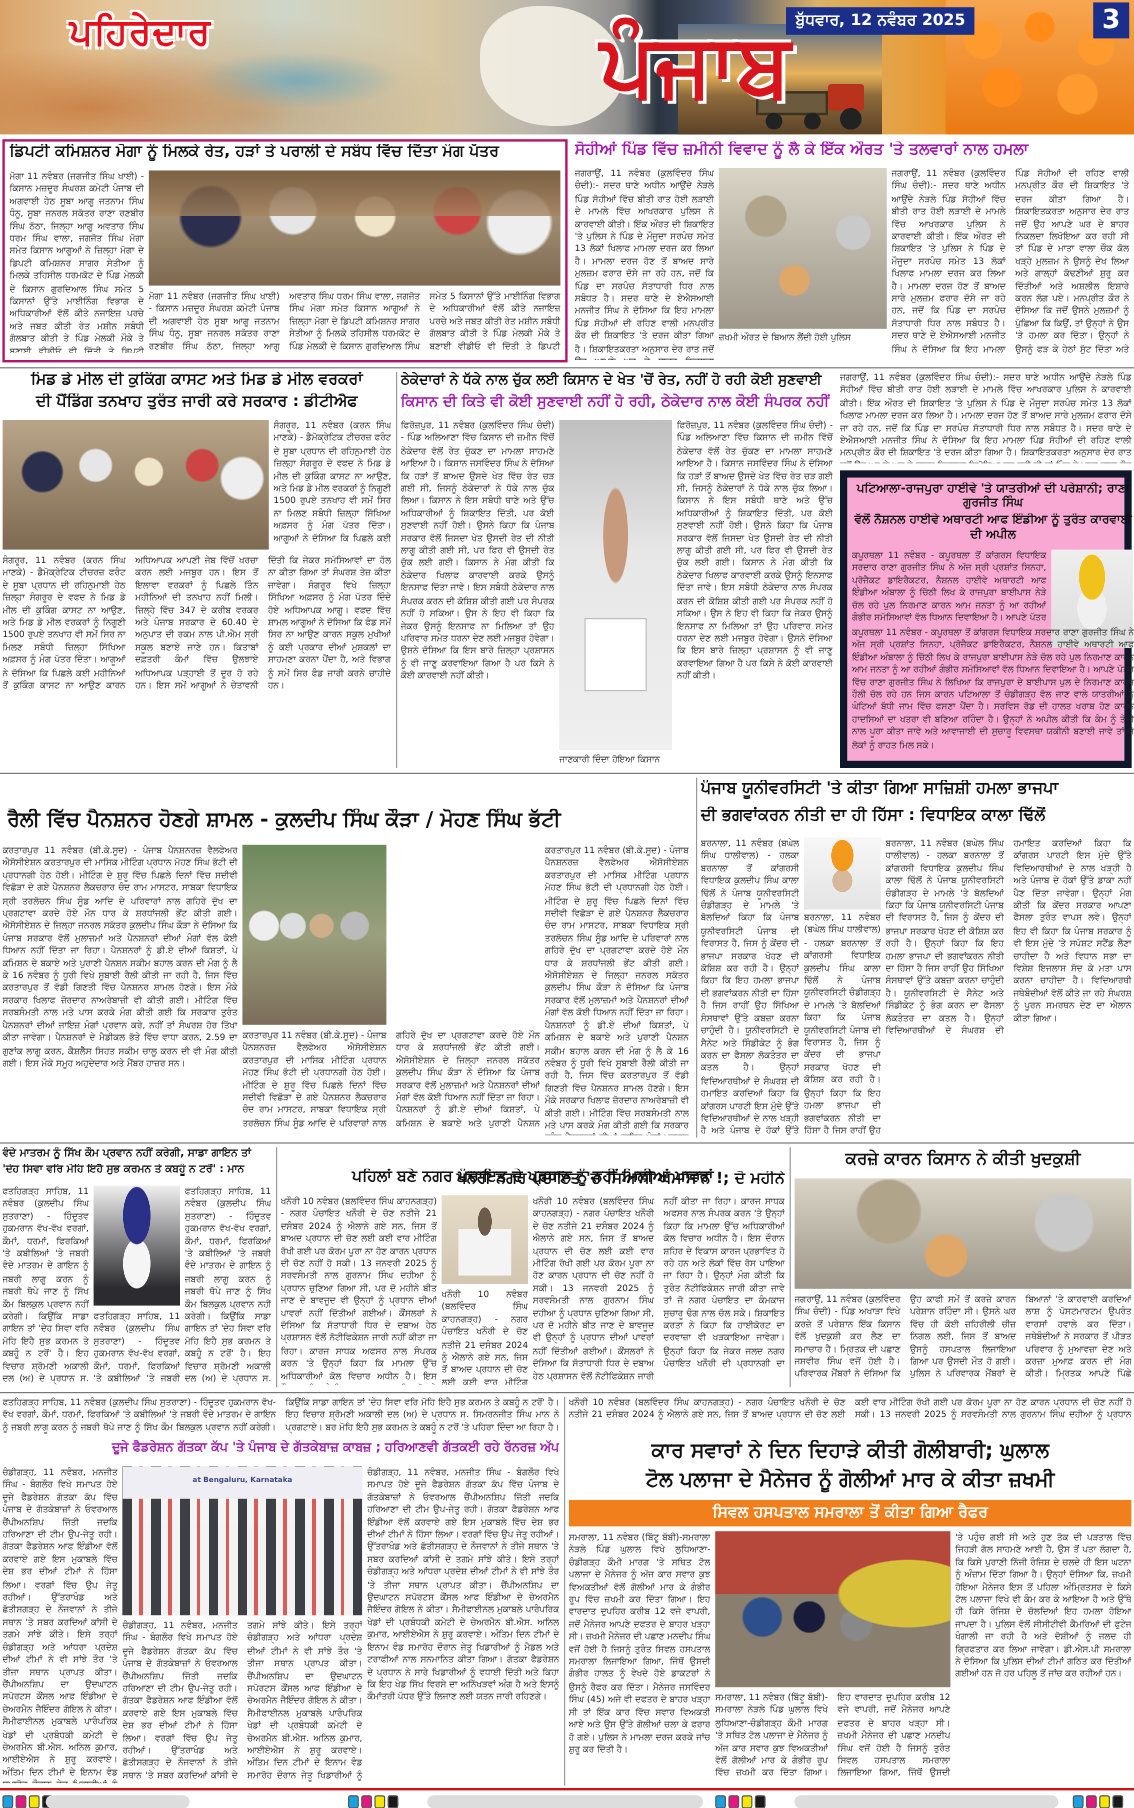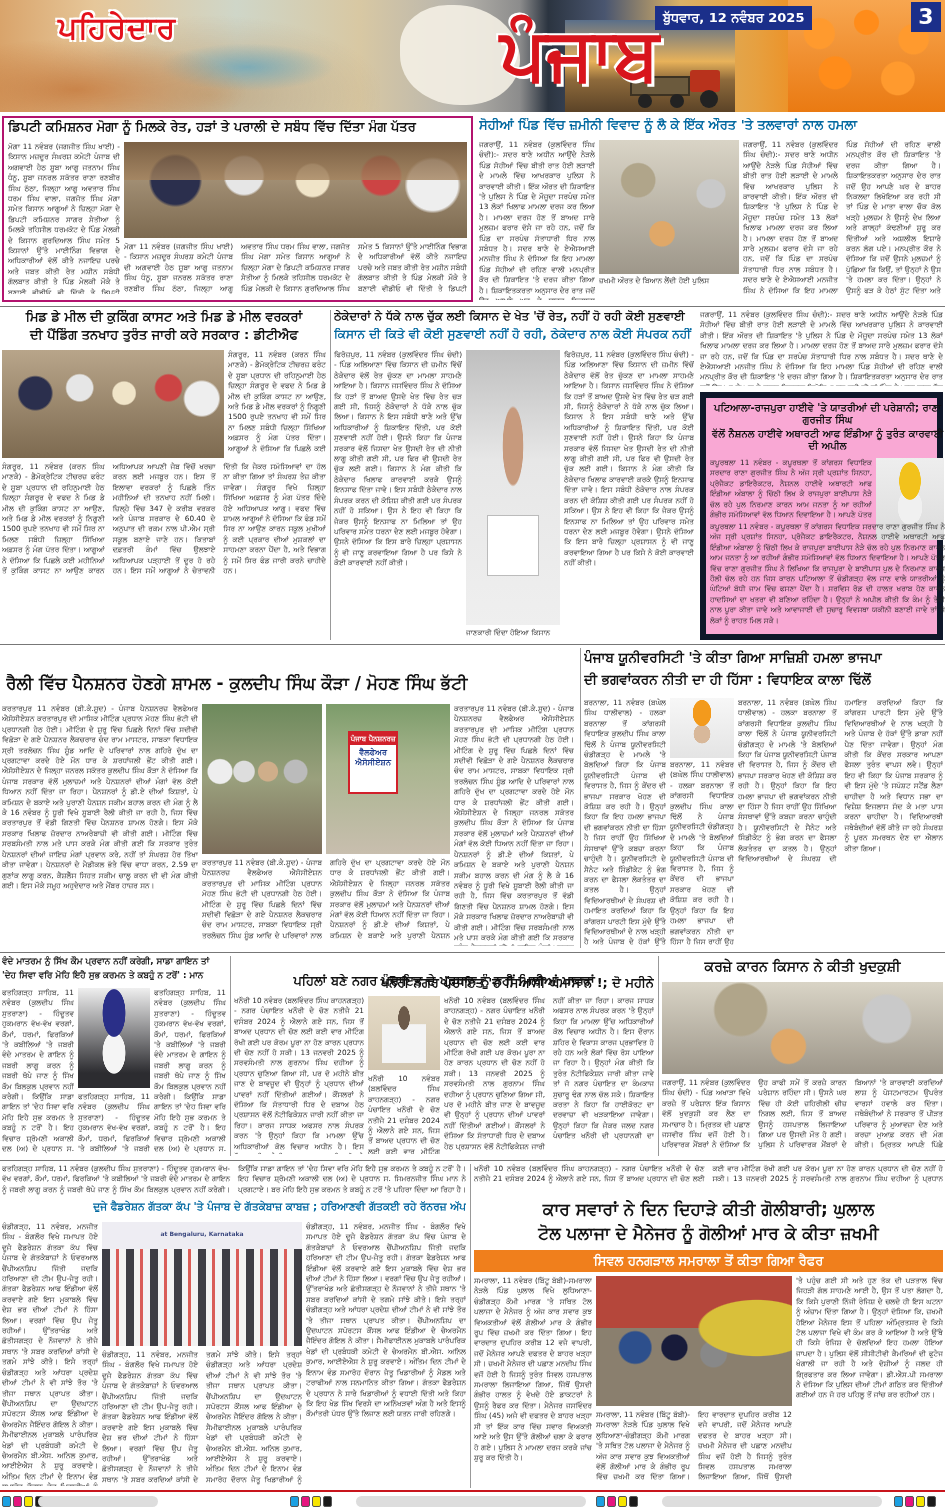--- a/index.html
+++ b/index.html
@@ -22,21 +22,21 @@
   .punjab-map { position:absolute; left:400px; top:5px; width:120px; height:100px; background:#f4efe4; border-radius: 40% 55% 45% 50%; opacity:.9; }
   .logo-left { position:absolute; left:58px; top:10px; font-family: "DejaVu Sans", sans-serif; font-weight:bold; font-size:30px; color:#e4101b; text-shadow: 2px 2px 0 #fff, -2px -2px 0 #fff, 2px -2px 0 #fff, -2px 2px 0 #fff; letter-spacing:1px; }
   .logo-right { position:absolute; left:500px; top:4px; font-family: "DejaVu Serif", serif; font-size:72px; line-height:100px; color:#d8141c; text-shadow: 3px 3px 0 #fff, -2px -2px 0 #fff; font-weight:bold; }
   .date-box { position:absolute; left:655px; top:6px; background:#1b2f8a; color:#fff; font-size:13px; font-weight:bold; padding:4px 8px; }
   .page-no { position:absolute; right:4px; top:2px; width:30px; height:30px; background:#1b2f8a; color:#fff; font-size:22px; font-weight:bold; text-align:center; line-height:30px; }
 
   
   .story { position:absolute; overflow:hidden; }
   .hl { font-weight:bold; line-height:1.15; overflow:hidden; white-space:nowrap; }
   .hl-black { color:#111; }
-  .hl-red { color:#0369a1; }
+  .hl-red { color:#a21caf; }
   .body-text { font-size:7.3px; line-height:10.4px; color:#222; text-align:justify; overflow:hidden; }
   .cols2 { column-count:2; column-gap:8px; }
   .cols3 { column-count:3; column-gap:8px; }
   .photo { position:absolute; overflow:hidden; }
   .caption { position:absolute; font-size:7.3px; line-height:10px; color:#222; overflow:hidden; }
   .vrule { position:absolute; width:1px; background:#999; }
   .hrule { position:absolute; height:1px; background:#999; }
 
   .box-magenta { position:absolute; border:2px solid #b2136e; }
   .box-green { position:absolute; border:6px solid #0f172a; background:#f9a8d4; }
@@ -133,26 +133,20 @@
 </section>
 
 <div class="body-text" style="position:absolute;left:700px;top:310px;width:243px;height:76px;">ਜਗਰਾਉਂ, 11 ਨਵੰਬਰ (ਕੁਲਵਿੰਦਰ ਸਿੰਘ ਚੰਦੀ):- ਸਦਰ ਥਾਣੇ ਅਧੀਨ ਆਉਂਦੇ ਨੇੜਲੇ ਪਿੰਡ ਸੋਹੀਆਂ ਵਿੱਚ ਬੀਤੀ ਰਾਤ ਹੋਈ ਲੜਾਈ ਦੇ ਮਾਮਲੇ ਵਿੱਚ ਆਖਰਕਾਰ ਪੁਲਿਸ ਨੇ ਕਾਰਵਾਈ ਕੀਤੀ। ਇੱਕ ਔਰਤ ਦੀ ਸ਼ਿਕਾਇਤ 'ਤੇ ਪੁਲਿਸ ਨੇ ਪਿੰਡ ਦੇ ਮੌਜੂਦਾ ਸਰਪੰਚ ਸਮੇਤ 13 ਲੋਕਾਂ ਖਿਲਾਫ ਮਾਮਲਾ ਦਰਜ ਕਰ ਲਿਆ ਹੈ। ਮਾਮਲਾ ਦਰਜ ਹੋਣ ਤੋਂ ਬਾਅਦ ਸਾਰੇ ਮੁਲਜ਼ਮ ਫਰਾਰ ਦੱਸੇ ਜਾ ਰਹੇ ਹਨ, ਜਦੋਂ ਕਿ ਪਿੰਡ ਦਾ ਸਰਪੰਚ ਸੱਤਾਧਾਰੀ ਧਿਰ ਨਾਲ ਸਬੰਧਤ ਹੈ। ਸਦਰ ਥਾਣੇ ਦੇ ਏਐਸਆਈ ਮਨਜੀਤ ਸਿੰਘ ਨੇ ਦੱਸਿਆ ਕਿ ਇਹ ਮਾਮਲਾ ਪਿੰਡ ਸੋਹੀਆਂ ਦੀ ਰਹਿਣ ਵਾਲੀ ਮਨਪ੍ਰੀਤ ਕੌਰ ਦੀ ਸ਼ਿਕਾਇਤ 'ਤੇ ਦਰਜ ਕੀਤਾ ਗਿਆ ਹੈ। ਸ਼ਿਕਾਇਤਕਰਤਾ ਅਨੁਸਾਰ ਦੇਰ ਰਾਤ ਜਦੋਂ ਉਹ ਆਪਣੇ ਘਰ ਦੇ ਬਾਹਰ ਨਿਕਲਦਾ ਲਿਖੋਇਆ ਕਰ ਰਹੀ ਸੀ ਤਾਂ ਪਿੰਡ ਦੇ ਮਾਤਾ ਵਾਲਾ ਚੌਕ ਕੋਲ ਖੜ੍ਹੇ ਮੁਲਜ਼ਮ ਨੇ ਉਸਨੂੰ ਦੇਖ ਲਿਆ ਅਤੇ ਗਾਲ੍ਹਾਂ ਕੱਢਣੀਆਂ ਸ਼ੁਰੂ ਕਰ ਦਿੱਤੀਆਂ ਅਤੇ ਅਸ਼ਲੀਲ ਇਸ਼ਾਰੇ ਕਰਨ ਲੱਗ ਪਏ। ਮਨਪ੍ਰੀਤ ਕੌਰ ਨੇ ਦੱਸਿਆ ਕਿ ਜਦੋਂ ਉਸਨੇ ਮੁਲਜ਼ਮਾਂ ਨੂੰ ਪੁੱਛਿਆ ਕਿ ਕਿਉਂ, ਤਾਂ ਉਨ੍ਹਾਂ ਨੇ ਉਸ 'ਤੇ ਹਮਲਾ ਕਰ ਦਿੱਤਾ। ਉਨ੍ਹਾਂ ਨੇ ਉਸਨੂੰ ਫੜ ਕੇ ਹੇਠਾਂ ਸੁੱਟ ਦਿੱਤਾ ਅਤੇ ਤਲਵਾਰਾਂ ਨਾਲ ਹਮਲਾ ਕਰ ਦਿੱਤਾ, ਜਿਸ ਨਾਲ ਉਸਦੇ ਸਿਰ, ਬਾਹਾਂ ਅਤੇ ਲੱਤਾਂ ਵਿੱਚ ਗੰਭੀਰ ਸੱਟਾਂ ਲੱਗੀਆਂ ਸਰਪੰਚ ਕੁਲਵੰਤ ਸਿੰਘ ਅਤੇ ਉਸਦੇ ਪਿਤਾ ਸੁਰਜੀਤ ਸਿੰਘ ਵੀ ਮੌਕੇ 'ਤੇ ਮੌਜੂਦ ਸਨ। ਸਰਪੰਚ ਨੇ ਉਸ 'ਤੇ ਵੀ ਹਮਲਾ ਕਰ ਦਿੱਤਾ, ਜਦੋਂ ਕਿ ਸੁਰਜੀਤ ਸਿੰਘ ਨੇ ਉਸ ਦੇ ਕੱਪੜੇ ਪਾੜ ਦਿੱਤੇ। ਇਸ ਦੌਰਾਨ, ਗੰਭੀਰ ਜ਼ਖਮੀ ਔਰਤ ਨੂੰ ਉਸਦੇ ਪਰਿਵਾਰ ਨੇ ਹਸਪਤਾਲ ਪਹੁੰਚਾਇਆ, ਜਿੱਥੇ ਡਾਕਟਰਾਂ ਨੇ ਉਸਦੀ ਗੰਭੀਰ ਹਾਲਤ ਕਾਰਨ ਉਸਨੂੰ ਰੈਫਰ ਕਰ ਦਿੱਤਾ। ਪੁਲਿਸ ਜਾਂਚ ਵਿੱਚ ਇਹ ਵੀ ਸਾਹਮਣੇ ਆਇਆ ਹੈ ਕਿ ਪੀੜਤ ਮਨਪ੍ਰੀਤ ਕੌਰ ਪਤੀ ਜਸਪ੍ਰੀਤ ਸਿੰਘ ਅਤੇ ਸਰਪੰਚ ਕੁਲਵੰਤ ਸਿੰਘ ਵਿਚਕਾਰ ਪੰਚਾਇਤੀ ਜ਼ਮੀਨ ਨੂੰ ਲੈ ਕੇ ਲੰਬੇ ਸਮੇਂ ਤੋਂ ਵਿਵਾਦ ਚੱਲ ਰਿਹਾ ਸੀ। ਇਹ ਰੰਜਿਸ਼ ਵਧਦੀ ਗਈ ਅਤੇ ਦੋ ਦਿਨ ਪਹਿਲਾਂ ਇਹ ਝਗੜਾ ਹਿੰਸਕ ਝੜਪ ਵਿੱਚ ਬਦਲ ਗਿਆ। ਪੁਲਿਸ ਦਾ ਕਹਿਣਾ ਹੈ ਕਿ ਇਸ ਮਾਮਲੇ ਦੀ ਡੂੰਘਾਈ ਨਾਲ ਜਾਂਚ ਕੀਤੀ ਜਾ ਰਹੀ ਹੈ ਅਤੇ ਜਲਦੀ ਹੀ ਸਾਰੇ ਦੋਸ਼ੀਆਂ ਨੂੰ ਗ੍ਰਿਫਤਾਰ ਕਰ ਲਿਆ ਜਾਵੇਗਾ।</div>
 
 <div class="hrule" style="left:0;top:644px;width:945px;background:#777;"></div>
 
 <section class="story" style="left:2px;top:648px;width:574px;height:300px;">
   <div class="hl hl-black" style="position:absolute;left:4px;top:26px;width:570px;font-size:17px;">ਰੈਲੀ ਵਿੱਚ ਪੈਨਸ਼ਨਰ ਹੋਣਗੇ ਸ਼ਾਮਲ - ਕੁਲਦੀਪ ਸਿੰਘ ਕੌੜਾ / ਮੋਹਣ ਸਿੰਘ ਭੱਟੀ</div>
   <div class="body-text" style="position:absolute;left:0;top:56px;width:196px;height:242px;">ਕਰਤਾਰਪੁਰ 11 ਨਵੰਬਰ (ਬੀ.ਕੇ.ਸੂਦ) - ਪੰਜਾਬ ਪੈਨਸ਼ਨਰਜ਼ ਵੈਲਫੇਅਰ ਐਸੋਸੀਏਸ਼ਨ ਕਰਤਾਰਪੁਰ ਦੀ ਮਾਸਿਕ ਮੀਟਿੰਗ ਪ੍ਰਧਾਨ ਮੋਹਣ ਸਿੰਘ ਭੱਟੀ ਦੀ ਪ੍ਰਧਾਨਗੀ ਹੇਠ ਹੋਈ। ਮੀਟਿੰਗ ਦੇ ਸ਼ੁਰੂ ਵਿੱਚ ਪਿਛਲੇ ਦਿਨਾਂ ਵਿੱਚ ਸਦੀਵੀ ਵਿਛੋੜਾ ਦੇ ਗਏ ਪੈਨਸ਼ਨਰ ਲੈਕਚਰਾਰ ਚੰਦ ਰਾਮ ਮਾਸਟਰ, ਸਾਬਕਾ ਵਿਧਾਇਕ ਸ੍ਰੀ ਤਰਲੋਚਨ ਸਿੰਘ ਸੂੰਡ ਆਦਿ ਦੇ ਪਰਿਵਾਰਾਂ ਨਾਲ ਗਹਿਰੇ ਦੁੱਖ ਦਾ ਪ੍ਰਗਟਾਵਾ ਕਰਦੇ ਹੋਏ ਮੌਨ ਧਾਰ ਕੇ ਸ਼ਰਧਾਂਜਲੀ ਭੇਂਟ ਕੀਤੀ ਗਈ। ਐਸੋਸੀਏਸ਼ਨ ਦੇ ਜਿਲ੍ਹਾ ਜਨਰਲ ਸਕੱਤਰ ਕੁਲਦੀਪ ਸਿੰਘ ਕੌੜਾ ਨੇ ਦੱਸਿਆ ਕਿ ਪੰਜਾਬ ਸਰਕਾਰ ਵੱਲੋਂ ਮੁਲਾਜ਼ਮਾਂ ਅਤੇ ਪੈਨਸ਼ਨਰਾਂ ਦੀਆਂ ਮੰਗਾਂ ਵੱਲ ਕੋਈ ਧਿਆਨ ਨਹੀਂ ਦਿੱਤਾ ਜਾ ਰਿਹਾ। ਪੈਨਸ਼ਨਰਾਂ ਨੂੰ ਡੀ.ਏ ਦੀਆਂ ਕਿਸ਼ਤਾਂ, ਪੇ ਕਮਿਸ਼ਨ ਦੇ ਬਕਾਏ ਅਤੇ ਪੁਰਾਣੀ ਪੈਨਸ਼ਨ ਸਕੀਮ ਬਹਾਲ ਕਰਨ ਦੀ ਮੰਗ ਨੂੰ ਲੈ ਕੇ 16 ਨਵੰਬਰ ਨੂੰ ਧੂਰੀ ਵਿਖੇ ਸੂਬਾਈ ਰੈਲੀ ਕੀਤੀ ਜਾ ਰਹੀ ਹੈ, ਜਿਸ ਵਿੱਚ ਕਰਤਾਰਪੁਰ ਤੋਂ ਵੱਡੀ ਗਿਣਤੀ ਵਿੱਚ ਪੈਨਸ਼ਨਰ ਸ਼ਾਮਲ ਹੋਣਗੇ। ਇਸ ਮੌਕੇ ਸਰਕਾਰ ਖਿਲਾਫ ਜ਼ੋਰਦਾਰ ਨਾਅਰੇਬਾਜ਼ੀ ਵੀ ਕੀਤੀ ਗਈ। ਮੀਟਿੰਗ ਵਿੱਚ ਸਰਬਸੰਮਤੀ ਨਾਲ ਮਤੇ ਪਾਸ ਕਰਕੇ ਮੰਗ ਕੀਤੀ ਗਈ ਕਿ ਸਰਕਾਰ ਤੁਰੰਤ ਪੈਨਸ਼ਨਰਾਂ ਦੀਆਂ ਜਾਇਜ਼ ਮੰਗਾਂ ਪ੍ਰਵਾਨ ਕਰੇ, ਨਹੀਂ ਤਾਂ ਸੰਘਰਸ਼ ਹੋਰ ਤਿੱਖਾ ਕੀਤਾ ਜਾਵੇਗਾ। ਪੈਨਸ਼ਨਰਾਂ ਦੇ ਮੈਡੀਕਲ ਭੱਤੇ ਵਿੱਚ ਵਾਧਾ ਕਰਨ, 2.59 ਦਾ ਗੁਣਾਂਕ ਲਾਗੂ ਕਰਨ, ਕੈਸ਼ਲੈੱਸ ਸਿਹਤ ਸਕੀਮ ਚਾਲੂ ਕਰਨ ਦੀ ਵੀ ਮੰਗ ਕੀਤੀ ਗਈ। ਇਸ ਮੌਕੇ ਸਮੂਹ ਅਹੁਦੇਦਾਰ ਅਤੇ ਮੈਂਬਰ ਹਾਜ਼ਰ ਸਨ।</div>
   <div class="photo ph-rally" style="left:200px;top:56px;width:120px;height:150px;"></div>
-  <div class="photo ph-banner-group" style="left:324px;top:56px;width:124px;height:150px;">
-    <div class="ph-banner">
-      <div class="t1">ਪੰਜਾਬ ਪੈਨਸ਼ਨਰਜ਼</div>
-      <div class="t2">ਵੈਲਫੇਅਰ ਐਸੋਸੀਏਸ਼ਨ</div>
-    </div>
-  </div>
   <div class="body-text cols2" style="position:absolute;left:200px;top:210px;width:248px;height:88px;">ਕਰਤਾਰਪੁਰ 11 ਨਵੰਬਰ (ਬੀ.ਕੇ.ਸੂਦ) - ਪੰਜਾਬ ਪੈਨਸ਼ਨਰਜ਼ ਵੈਲਫੇਅਰ ਐਸੋਸੀਏਸ਼ਨ ਕਰਤਾਰਪੁਰ ਦੀ ਮਾਸਿਕ ਮੀਟਿੰਗ ਪ੍ਰਧਾਨ ਮੋਹਣ ਸਿੰਘ ਭੱਟੀ ਦੀ ਪ੍ਰਧਾਨਗੀ ਹੇਠ ਹੋਈ। ਮੀਟਿੰਗ ਦੇ ਸ਼ੁਰੂ ਵਿੱਚ ਪਿਛਲੇ ਦਿਨਾਂ ਵਿੱਚ ਸਦੀਵੀ ਵਿਛੋੜਾ ਦੇ ਗਏ ਪੈਨਸ਼ਨਰ ਲੈਕਚਰਾਰ ਚੰਦ ਰਾਮ ਮਾਸਟਰ, ਸਾਬਕਾ ਵਿਧਾਇਕ ਸ੍ਰੀ ਤਰਲੋਚਨ ਸਿੰਘ ਸੂੰਡ ਆਦਿ ਦੇ ਪਰਿਵਾਰਾਂ ਨਾਲ ਗਹਿਰੇ ਦੁੱਖ ਦਾ ਪ੍ਰਗਟਾਵਾ ਕਰਦੇ ਹੋਏ ਮੌਨ ਧਾਰ ਕੇ ਸ਼ਰਧਾਂਜਲੀ ਭੇਂਟ ਕੀਤੀ ਗਈ। ਐਸੋਸੀਏਸ਼ਨ ਦੇ ਜਿਲ੍ਹਾ ਜਨਰਲ ਸਕੱਤਰ ਕੁਲਦੀਪ ਸਿੰਘ ਕੌੜਾ ਨੇ ਦੱਸਿਆ ਕਿ ਪੰਜਾਬ ਸਰਕਾਰ ਵੱਲੋਂ ਮੁਲਾਜ਼ਮਾਂ ਅਤੇ ਪੈਨਸ਼ਨਰਾਂ ਦੀਆਂ ਮੰਗਾਂ ਵੱਲ ਕੋਈ ਧਿਆਨ ਨਹੀਂ ਦਿੱਤਾ ਜਾ ਰਿਹਾ। ਪੈਨਸ਼ਨਰਾਂ ਨੂੰ ਡੀ.ਏ ਦੀਆਂ ਕਿਸ਼ਤਾਂ, ਪੇ ਕਮਿਸ਼ਨ ਦੇ ਬਕਾਏ ਅਤੇ ਪੁਰਾਣੀ ਪੈਨਸ਼ਨ ਸਕੀਮ ਬਹਾਲ ਕਰਨ ਦੀ ਮੰਗ ਨੂੰ ਲੈ ਕੇ 16 ਨਵੰਬਰ ਨੂੰ ਧੂਰੀ ਵਿਖੇ ਸੂਬਾਈ ਰੈਲੀ ਕੀਤੀ ਜਾ ਰਹੀ ਹੈ, ਜਿਸ ਵਿੱਚ ਕਰਤਾਰਪੁਰ ਤੋਂ ਵੱਡੀ ਗਿਣਤੀ ਵਿੱਚ ਪੈਨਸ਼ਨਰ ਸ਼ਾਮਲ ਹੋਣਗੇ। ਇਸ ਮੌਕੇ ਸਰਕਾਰ ਖਿਲਾਫ ਜ਼ੋਰਦਾਰ ਨਾਅਰੇਬਾਜ਼ੀ ਵੀ ਕੀਤੀ ਗਈ। ਮੀਟਿੰਗ ਵਿੱਚ ਸਰਬਸੰਮਤੀ ਨਾਲ ਮਤੇ ਪਾਸ ਕਰਕੇ ਮੰਗ ਕੀਤੀ ਗਈ ਕਿ ਸਰਕਾਰ ਤੁਰੰਤ ਪੈਨਸ਼ਨਰਾਂ ਦੀਆਂ ਜਾਇਜ਼ ਮੰਗਾਂ ਪ੍ਰਵਾਨ ਕਰੇ, ਨਹੀਂ ਤਾਂ ਸੰਘਰਸ਼ ਹੋਰ ਤਿੱਖਾ ਕੀਤਾ ਜਾਵੇਗਾ। ਪੈਨਸ਼ਨਰਾਂ ਦੇ ਮੈਡੀਕਲ ਭੱਤੇ ਵਿੱਚ ਵਾਧਾ ਕਰਨ, 2.59 ਦਾ ਗੁਣਾਂਕ ਲਾਗੂ ਕਰਨ, ਕੈਸ਼ਲੈੱਸ ਸਿਹਤ ਸਕੀਮ ਚਾਲੂ ਕਰਨ ਦੀ ਵੀ ਮੰਗ ਕੀਤੀ ਗਈ। ਇਸ ਮੌਕੇ ਸਮੂਹ ਅਹੁਦੇਦਾਰ ਅਤੇ ਮੈਂਬਰ ਹਾਜ਼ਰ ਸਨ।</div>
   <div class="body-text" style="position:absolute;left:452px;top:56px;width:120px;height:242px;">ਕਰਤਾਰਪੁਰ 11 ਨਵੰਬਰ (ਬੀ.ਕੇ.ਸੂਦ) - ਪੰਜਾਬ ਪੈਨਸ਼ਨਰਜ਼ ਵੈਲਫੇਅਰ ਐਸੋਸੀਏਸ਼ਨ ਕਰਤਾਰਪੁਰ ਦੀ ਮਾਸਿਕ ਮੀਟਿੰਗ ਪ੍ਰਧਾਨ ਮੋਹਣ ਸਿੰਘ ਭੱਟੀ ਦੀ ਪ੍ਰਧਾਨਗੀ ਹੇਠ ਹੋਈ। ਮੀਟਿੰਗ ਦੇ ਸ਼ੁਰੂ ਵਿੱਚ ਪਿਛਲੇ ਦਿਨਾਂ ਵਿੱਚ ਸਦੀਵੀ ਵਿਛੋੜਾ ਦੇ ਗਏ ਪੈਨਸ਼ਨਰ ਲੈਕਚਰਾਰ ਚੰਦ ਰਾਮ ਮਾਸਟਰ, ਸਾਬਕਾ ਵਿਧਾਇਕ ਸ੍ਰੀ ਤਰਲੋਚਨ ਸਿੰਘ ਸੂੰਡ ਆਦਿ ਦੇ ਪਰਿਵਾਰਾਂ ਨਾਲ ਗਹਿਰੇ ਦੁੱਖ ਦਾ ਪ੍ਰਗਟਾਵਾ ਕਰਦੇ ਹੋਏ ਮੌਨ ਧਾਰ ਕੇ ਸ਼ਰਧਾਂਜਲੀ ਭੇਂਟ ਕੀਤੀ ਗਈ। ਐਸੋਸੀਏਸ਼ਨ ਦੇ ਜਿਲ੍ਹਾ ਜਨਰਲ ਸਕੱਤਰ ਕੁਲਦੀਪ ਸਿੰਘ ਕੌੜਾ ਨੇ ਦੱਸਿਆ ਕਿ ਪੰਜਾਬ ਸਰਕਾਰ ਵੱਲੋਂ ਮੁਲਾਜ਼ਮਾਂ ਅਤੇ ਪੈਨਸ਼ਨਰਾਂ ਦੀਆਂ ਮੰਗਾਂ ਵੱਲ ਕੋਈ ਧਿਆਨ ਨਹੀਂ ਦਿੱਤਾ ਜਾ ਰਿਹਾ। ਪੈਨਸ਼ਨਰਾਂ ਨੂੰ ਡੀ.ਏ ਦੀਆਂ ਕਿਸ਼ਤਾਂ, ਪੇ ਕਮਿਸ਼ਨ ਦੇ ਬਕਾਏ ਅਤੇ ਪੁਰਾਣੀ ਪੈਨਸ਼ਨ ਸਕੀਮ ਬਹਾਲ ਕਰਨ ਦੀ ਮੰਗ ਨੂੰ ਲੈ ਕੇ 16 ਨਵੰਬਰ ਨੂੰ ਧੂਰੀ ਵਿਖੇ ਸੂਬਾਈ ਰੈਲੀ ਕੀਤੀ ਜਾ ਰਹੀ ਹੈ, ਜਿਸ ਵਿੱਚ ਕਰਤਾਰਪੁਰ ਤੋਂ ਵੱਡੀ ਗਿਣਤੀ ਵਿੱਚ ਪੈਨਸ਼ਨਰ ਸ਼ਾਮਲ ਹੋਣਗੇ। ਇਸ ਮੌਕੇ ਸਰਕਾਰ ਖਿਲਾਫ ਜ਼ੋਰਦਾਰ ਨਾਅਰੇਬਾਜ਼ੀ ਵੀ ਕੀਤੀ ਗਈ। ਮੀਟਿੰਗ ਵਿੱਚ ਸਰਬਸੰਮਤੀ ਨਾਲ ਮਤੇ ਪਾਸ ਕਰਕੇ ਮੰਗ ਕੀਤੀ ਗਈ ਕਿ ਸਰਕਾਰ ਤੁਰੰਤ ਪੈਨਸ਼ਨਰਾਂ ਦੀਆਂ ਜਾਇਜ਼ ਮੰਗਾਂ ਪ੍ਰਵਾਨ ਕਰੇ, ਨਹੀਂ ਤਾਂ ਸੰਘਰਸ਼ ਹੋਰ ਤਿੱਖਾ ਕੀਤਾ ਜਾਵੇਗਾ। ਪੈਨਸ਼ਨਰਾਂ ਦੇ ਮੈਡੀਕਲ ਭੱਤੇ ਵਿੱਚ ਵਾਧਾ ਕਰਨ, 2.59 ਦਾ ਗੁਣਾਂਕ ਲਾਗੂ ਕਰਨ, ਕੈਸ਼ਲੈੱਸ ਸਿਹਤ ਸਕੀਮ ਚਾਲੂ ਕਰਨ ਦੀ ਵੀ ਮੰਗ ਕੀਤੀ ਗਈ। ਇਸ ਮੌਕੇ ਸਮੂਹ ਅਹੁਦੇਦਾਰ ਅਤੇ ਮੈਂਬਰ ਹਾਜ਼ਰ ਸਨ।</div>
 </section>
 
 <div class="vrule" style="left:580px;top:648px;height:300px;"></div>
 
 <section class="story" style="left:584px;top:648px;width:359px;height:300px;">
   <div class="hl hl-black" style="position:absolute;left:0;top:2px;width:359px;font-size:13.5px;">ਪੰਜਾਬ ਯੂਨੀਵਰਸਿਟੀ 'ਤੇ ਕੀਤਾ ਗਿਆ ਸਾਜ਼ਿਸ਼ੀ ਹਮਲਾ ਭਾਜਪਾ</div>
   <div class="hl hl-black" style="position:absolute;left:0;top:24px;width:359px;font-size:13.5px;">ਦੀ ਭਗਵਾਂਕਰਨ ਨੀਤੀ ਦਾ ਹੀ ਹਿੱਸਾ : ਵਿਧਾਇਕ ਕਾਲਾ ਢਿੱਲੋਂ</div>
   <div class="body-text" style="position:absolute;left:0;top:50px;width:82px;height:248px;">ਬਰਨਾਲਾ, 11 ਨਵੰਬਰ (ਬਘੇਲ ਸਿੰਘ ਧਾਲੀਵਾਲ) - ਹਲਕਾ ਬਰਨਾਲਾ ਤੋਂ ਕਾਂਗਰਸੀ ਵਿਧਾਇਕ ਕੁਲਦੀਪ ਸਿੰਘ ਕਾਲਾ ਢਿੱਲੋਂ ਨੇ ਪੰਜਾਬ ਯੂਨੀਵਰਸਿਟੀ ਚੰਡੀਗੜ੍ਹ ਦੇ ਮਾਮਲੇ 'ਤੇ ਬੋਲਦਿਆਂ ਕਿਹਾ ਕਿ ਪੰਜਾਬ ਯੂਨੀਵਰਸਿਟੀ ਪੰਜਾਬ ਦੀ ਵਿਰਾਸਤ ਹੈ, ਜਿਸ ਨੂੰ ਕੇਂਦਰ ਦੀ ਭਾਜਪਾ ਸਰਕਾਰ ਖੋਹਣ ਦੀ ਕੋਸ਼ਿਸ਼ ਕਰ ਰਹੀ ਹੈ। ਉਨ੍ਹਾਂ ਕਿਹਾ ਕਿ ਇਹ ਹਮਲਾ ਭਾਜਪਾ ਦੀ ਭਗਵਾਂਕਰਨ ਨੀਤੀ ਦਾ ਹਿੱਸਾ ਹੈ ਜਿਸ ਰਾਹੀਂ ਉਹ ਸਿੱਖਿਆ ਸੰਸਥਾਵਾਂ ਉੱਤੇ ਕਬਜ਼ਾ ਕਰਨਾ ਚਾਹੁੰਦੀ ਹੈ। ਯੂਨੀਵਰਸਿਟੀ ਦੇ ਸੈਨੇਟ ਅਤੇ ਸਿੰਡੀਕੇਟ ਨੂੰ ਭੰਗ ਕਰਨ ਦਾ ਫੈਸਲਾ ਲੋਕਤੰਤਰ ਦਾ ਕਤਲ ਹੈ। ਉਨ੍ਹਾਂ ਵਿਦਿਆਰਥੀਆਂ ਦੇ ਸੰਘਰਸ਼ ਦੀ ਹਮਾਇਤ ਕਰਦਿਆਂ ਕਿਹਾ ਕਿ ਕਾਂਗਰਸ ਪਾਰਟੀ ਇਸ ਮੁੱਦੇ ਉੱਤੇ ਵਿਦਿਆਰਥੀਆਂ ਦੇ ਨਾਲ ਖੜ੍ਹੀ ਹੈ ਅਤੇ ਪੰਜਾਬ ਦੇ ਹੱਕਾਂ ਉੱਤੇ ਡਾਕਾ ਨਹੀਂ ਪੈਣ ਦਿੱਤਾ ਜਾਵੇਗਾ। ਉਨ੍ਹਾਂ ਮੰਗ ਕੀਤੀ ਕਿ ਕੇਂਦਰ ਸਰਕਾਰ ਆਪਣਾ ਫੈਸਲਾ ਤੁਰੰਤ ਵਾਪਸ ਲਵੇ। ਉਨ੍ਹਾਂ ਇਹ ਵੀ ਕਿਹਾ ਕਿ ਪੰਜਾਬ ਸਰਕਾਰ ਨੂੰ ਵੀ ਇਸ ਮੁੱਦੇ 'ਤੇ ਸਪੱਸ਼ਟ ਸਟੈਂਡ ਲੈਣਾ ਚਾਹੀਦਾ ਹੈ ਅਤੇ ਵਿਧਾਨ ਸਭਾ ਦਾ ਵਿਸ਼ੇਸ਼ ਇਜਲਾਸ ਸੱਦ ਕੇ ਮਤਾ ਪਾਸ ਕਰਨਾ ਚਾਹੀਦਾ ਹੈ। ਵਿਦਿਆਰਥੀ ਜਥੇਬੰਦੀਆਂ ਵੱਲੋਂ ਕੀਤੇ ਜਾ ਰਹੇ ਸੰਘਰਸ਼ ਨੂੰ ਪੂਰਨ ਸਮਰਥਨ ਦੇਣ ਦਾ ਐਲਾਨ ਕੀਤਾ ਗਿਆ।</div>
@@ -208,21 +202,21 @@
 </section>
 
 <div class="vrule" style="left:470px;top:1164px;height:324px;"></div>
 
 <div class="body-text cols2" style="position:absolute;left:2px;top:1164px;width:464px;height:32px;">ਫਤਹਿਗੜ੍ਹ ਸਾਹਿਬ, 11 ਨਵੰਬਰ (ਕੁਲਦੀਪ ਸਿੰਘ ਸੁਤਰਾਣਾ) - ਹਿੰਦੂਤਵ ਹੁਕਮਰਾਨ ਵੱਖ-ਵੱਖ ਵਰਗਾਂ, ਕੌਮਾਂ, ਧਰਮਾਂ, ਫਿਰਕਿਆਂ 'ਤੇ ਕਬੀਲਿਆਂ 'ਤੇ ਜਬਰੀ ਵੰਦੇ ਮਾਤਰਮ ਦੇ ਗਾਇਨ ਨੂੰ ਜਬਰੀ ਲਾਗੂ ਕਰਨ ਨੂੰ ਜਬਰੀ ਥੋਪੇ ਜਾਣ ਨੂੰ ਸਿੱਖ ਕੌਮ ਬਿਲਕੁਲ ਪ੍ਰਵਾਨ ਨਹੀਂ ਕਰੇਗੀ। ਕਿਉਂਕਿ ਸਾਡਾ ਗਾਇਨ ਤਾਂ 'ਦੇਹ ਸਿਵਾ ਵਰਿ ਮੋਹਿ ਇਹੈ ਸੁਭ ਕਰਮਨ ਤੇ ਕਬਹੂੰ ਨ ਟਰੋਂ' ਹੈ। ਇਹ ਵਿਚਾਰ ਸ਼੍ਰੋਮਣੀ ਅਕਾਲੀ ਦਲ (ਅ) ਦੇ ਪ੍ਰਧਾਨ ਸ. ਸਿਮਰਨਜੀਤ ਸਿੰਘ ਮਾਨ ਨੇ ਪ੍ਰਗਟਾਏ। ਬਰ ਮੋਹਿ ਇਹੈ ਸੁਭ ਕਰਮਨ ਤੇ ਕਬਹੂੰ ਨ ਟਰੋਂ 'ਤੇ ਪਹਿਰਾ ਦਿੰਦਾ ਆ ਰਿਹਾ ਹੈ। ਉਨ੍ਹਾਂ ਕਿਹਾ ਕਿ ਹਕੂਮਤ ਵੱਲੋਂ ਕੀਤੇ ਜਾ ਰਹੇ ਗੈਰ-ਕਾਨੂੰਨੀ ਅਤੇ ਗੈਰ ਸਮਾਜਿਕ ਅਮਲਾਂ ਦੀ ਬਦੌਲਤ ਦੇਸ਼ ਦੇ ਹਾਲਾਤ ਅਤਿ-ਬਦਤਰ ਬਣਦੇ ਜਾ ਰਹੇ ਹਨ। ਇਸ ਲਈ ਹੁਕਮਰਾਨਾਂ ਨੂੰ ਅਜਿਹੇ ਅਮਲਾਂ ਤੋਂ ਤੋਬਾ ਕਰਨੀ ਚਾਹੀਦੀ ਹੈ ਅਤੇ ਘੱਟ ਗਿਣਤੀ ਕੌਮਾਂ ਉੱਤੇ ਜਬਰੀ ਹਿੰਦੂਤਵ ਸੋਚ ਨਹੀਂ ਥੋਪਣੀ ਚਾਹੀਦੀ, ਜਿਸਦੇ ਨਤੀਜੇ ਕਦਾਚਿਤ ਅਮਨ ਚੈਨ ਤੇ ਜਮਹੂਰੀਅਤ ਲਈ ਅੱਛੇ ਸਾਬਤ ਨਹੀਂ ਹੋਣਗੇ।</div>
 
 <section class="story" style="left:474px;top:1164px;width:469px;height:324px;">
   <div class="body-text cols2" style="position:absolute;left:0;top:0;width:469px;height:30px;">ਖਨੌਰੀ 10 ਨਵੰਬਰ (ਬਲਵਿੰਦਰ ਸਿੰਘ ਕਾਹਨਗੜ੍ਹ) - ਨਗਰ ਪੰਚਾਇਤ ਖਨੌਰੀ ਦੇ ਚੋਣ ਨਤੀਜੇ 21 ਦਸੰਬਰ 2024 ਨੂੰ ਐਲਾਨੇ ਗਏ ਸਨ, ਜਿਸ ਤੋਂ ਬਾਅਦ ਪ੍ਰਧਾਨ ਦੀ ਚੋਣ ਲਈ ਕਈ ਵਾਰ ਮੀਟਿੰਗ ਰੱਖੀ ਗਈ ਪਰ ਕੋਰਮ ਪੂਰਾ ਨਾ ਹੋਣ ਕਾਰਨ ਪ੍ਰਧਾਨ ਦੀ ਚੋਣ ਨਹੀਂ ਹੋ ਸਕੀ। 13 ਜਨਵਰੀ 2025 ਨੂੰ ਸਰਵਸੰਮਤੀ ਨਾਲ ਗੁਰਨਾਮ ਸਿੰਘ ਦਹੀਆ ਨੂੰ ਪ੍ਰਧਾਨ ਚੁਣਿਆ ਗਿਆ ਸੀ, ਪਰ ਦੋ ਮਹੀਨੇ ਬੀਤ ਜਾਣ ਦੇ ਬਾਵਜੂਦ ਵੀ ਉਨ੍ਹਾਂ ਨੂੰ ਪ੍ਰਧਾਨ ਦੀਆਂ ਪਾਵਰਾਂ ਨਹੀਂ ਦਿੱਤੀਆਂ ਗਈਆਂ। ਕੌਂਸਲਰਾਂ ਨੇ ਦੱਸਿਆ ਕਿ ਸੱਤਾਧਾਰੀ ਧਿਰ ਦੇ ਦਬਾਅ ਹੇਠ ਪ੍ਰਸ਼ਾਸਨ ਵੱਲੋਂ ਨੋਟੀਫਿਕੇਸ਼ਨ ਜਾਰੀ ਨਹੀਂ ਕੀਤਾ ਜਾ ਰਿਹਾ। ਕਾਰਜ ਸਾਧਕ ਅਫਸਰ ਨਾਲ ਸੰਪਰਕ ਕਰਨ 'ਤੇ ਉਨ੍ਹਾਂ ਕਿਹਾ ਕਿ ਮਾਮਲਾ ਉੱਚ ਅਧਿਕਾਰੀਆਂ ਕੋਲ ਵਿਚਾਰ ਅਧੀਨ ਹੈ। ਇਸ ਦੌਰਾਨ ਸ਼ਹਿਰ ਦੇ ਵਿਕਾਸ ਕਾਰਜ ਪ੍ਰਭਾਵਿਤ ਹੋ ਰਹੇ ਹਨ ਅਤੇ ਲੋਕਾਂ ਵਿੱਚ ਰੋਸ ਪਾਇਆ ਜਾ ਰਿਹਾ ਹੈ। ਉਨ੍ਹਾਂ ਮੰਗ ਕੀਤੀ ਕਿ ਤੁਰੰਤ ਨੋਟੀਫਿਕੇਸ਼ਨ ਜਾਰੀ ਕੀਤਾ ਜਾਵੇ ਤਾਂ ਜੋ ਨਗਰ ਪੰਚਾਇਤ ਦਾ ਕੰਮਕਾਜ ਸੁਚਾਰੂ ਢੰਗ ਨਾਲ ਚੱਲ ਸਕੇ। ਸ਼ਿਕਾਇਤ ਕਰਤਾ ਨੇ ਕਿਹਾ ਕਿ ਹਾਈਕੋਰਟ ਦਾ ਦਰਵਾਜ਼ਾ ਵੀ ਖੜਕਾਇਆ ਜਾਵੇਗਾ। ਉਨ੍ਹਾਂ ਕਿਹਾ ਕਿ ਜੇਕਰ ਜਲਦ ਨਗਰ ਪੰਚਾਇਤ ਖਨੌਰੀ ਦੀ ਪ੍ਰਧਾਨਗੀ ਦਾ ਗਜ਼ਟ ਜਾਰੀ ਨਹੀਂ ਕੀਤਾ ਜਾਂਦਾ ਤਾਂ ਸੰਘਰਸ਼ ਕੀਤਾ ਜਾਵੇਗਾ।</div>
   <div class="hl hl-black" style="position:absolute;left:0;top:60px;width:469px;font-size:17px;text-align:center;">ਟੋਲ ਪਲਾਜਾ ਦੇ ਮੈਨੇਜਰ ਨੂੰ ਗੋਲੀਆਂ ਮਾਰ ਕੇ ਕੀਤਾ ਜ਼ਖਮੀ</div>
   <div class="hl hl-black" style="position:absolute;left:0;top:36px;width:469px;font-size:17px;text-align:center;">ਕਾਰ ਸਵਾਰਾਂ ਨੇ ਦਿਨ ਦਿਹਾੜੇ ਕੀਤੀ ਗੋਲੀਬਾਰੀ; ਘੁਲਾਲ</div>
-  <div class="orange-strip" style="left:0;top:86px;width:469px;height:22px;font-size:13px;line-height:22px;">ਸਿਵਲ ਹਨਗੜਾਲ ਸਮਰਾਲਾ ਤੋਂ ਕੀਤਾ ਗਿਆ ਰੈਫਰ</div>
+  <div class="orange-strip" style="left:0;top:86px;width:469px;height:22px;font-size:13px;line-height:22px;">ਸਿਵਲ ਹਸਪਤਾਲ ਸਮਰਾਲਾ ਤੋਂ ਕੀਤਾ ਗਿਆ ਰੈਫਰ</div>
   <div class="body-text" style="position:absolute;left:0;top:112px;width:118px;height:210px;">ਸਮਰਾਲਾ, 11 ਨਵੰਬਰ (ਬਿੱਟੂ ਬੱਬੀ)-ਸਮਰਾਲਾ ਨੇੜਲੇ ਪਿੰਡ ਘੁਲਾਲ ਵਿਖੇ ਲੁਧਿਆਣਾ-ਚੰਡੀਗੜ੍ਹ ਕੌਮੀ ਮਾਰਗ 'ਤੇ ਸਥਿਤ ਟੋਲ ਪਲਾਜਾ ਦੇ ਮੈਨੇਜਰ ਨੂੰ ਅੱਜ ਕਾਰ ਸਵਾਰ ਕੁਝ ਵਿਅਕਤੀਆਂ ਵੱਲੋਂ ਗੋਲੀਆਂ ਮਾਰ ਕੇ ਗੰਭੀਰ ਰੂਪ ਵਿੱਚ ਜ਼ਖਮੀ ਕਰ ਦਿੱਤਾ ਗਿਆ। ਇਹ ਵਾਰਦਾਤ ਦੁਪਹਿਰ ਕਰੀਬ 12 ਵਜੇ ਵਾਪਰੀ, ਜਦੋਂ ਮੈਨੇਜਰ ਆਪਣੇ ਦਫਤਰ ਦੇ ਬਾਹਰ ਖੜ੍ਹਾ ਸੀ। ਜ਼ਖਮੀ ਮੈਨੇਜਰ ਦੀ ਪਛਾਣ ਮਨਦੀਪ ਸਿੰਘ ਵਜੋਂ ਹੋਈ ਹੈ ਜਿਸਨੂੰ ਤੁਰੰਤ ਸਿਵਲ ਹਸਪਤਾਲ ਸਮਰਾਲਾ ਲਿਜਾਇਆ ਗਿਆ, ਜਿੱਥੋਂ ਉਸਦੀ ਗੰਭੀਰ ਹਾਲਤ ਨੂੰ ਵੇਖਦੇ ਹੋਏ ਡਾਕਟਰਾਂ ਨੇ ਉਸਨੂੰ ਰੈਫਰ ਕਰ ਦਿੱਤਾ। ਮੈਨੇਜਰ ਜਸਵਿੰਦਰ ਸਿੰਘ (45) ਅਜੇ ਵੀ ਦਫਤਰ ਦੇ ਬਾਹਰ ਖੜ੍ਹਾ ਸੀ ਤਾਂ ਇੱਕ ਕਾਰ ਵਿੱਚ ਸਵਾਰ ਵਿਅਕਤੀ ਆਏ ਅਤੇ ਉਸ ਉੱਤੇ ਗੋਲੀਆਂ ਚਲਾ ਕੇ ਫਰਾਰ ਹੋ ਗਏ। ਪੁਲਿਸ ਨੇ ਮਾਮਲਾ ਦਰਜ ਕਰਕੇ ਜਾਂਚ ਸ਼ੁਰੂ ਕਰ ਦਿੱਤੀ ਹੈ।</div>
   <div class="photo ph-ambulance" style="left:122px;top:112px;width:196px;height:130px;"></div>
   <div class="body-text cols2" style="position:absolute;left:122px;top:246px;width:196px;height:76px;">ਸਮਰਾਲਾ, 11 ਨਵੰਬਰ (ਬਿੱਟੂ ਬੱਬੀ)-ਸਮਰਾਲਾ ਨੇੜਲੇ ਪਿੰਡ ਘੁਲਾਲ ਵਿਖੇ ਲੁਧਿਆਣਾ-ਚੰਡੀਗੜ੍ਹ ਕੌਮੀ ਮਾਰਗ 'ਤੇ ਸਥਿਤ ਟੋਲ ਪਲਾਜਾ ਦੇ ਮੈਨੇਜਰ ਨੂੰ ਅੱਜ ਕਾਰ ਸਵਾਰ ਕੁਝ ਵਿਅਕਤੀਆਂ ਵੱਲੋਂ ਗੋਲੀਆਂ ਮਾਰ ਕੇ ਗੰਭੀਰ ਰੂਪ ਵਿੱਚ ਜ਼ਖਮੀ ਕਰ ਦਿੱਤਾ ਗਿਆ। ਇਹ ਵਾਰਦਾਤ ਦੁਪਹਿਰ ਕਰੀਬ 12 ਵਜੇ ਵਾਪਰੀ, ਜਦੋਂ ਮੈਨੇਜਰ ਆਪਣੇ ਦਫਤਰ ਦੇ ਬਾਹਰ ਖੜ੍ਹਾ ਸੀ। ਜ਼ਖਮੀ ਮੈਨੇਜਰ ਦੀ ਪਛਾਣ ਮਨਦੀਪ ਸਿੰਘ ਵਜੋਂ ਹੋਈ ਹੈ ਜਿਸਨੂੰ ਤੁਰੰਤ ਸਿਵਲ ਹਸਪਤਾਲ ਸਮਰਾਲਾ ਲਿਜਾਇਆ ਗਿਆ, ਜਿੱਥੋਂ ਉਸਦੀ ਗੰਭੀਰ ਹਾਲਤ ਨੂੰ ਵੇਖਦੇ ਹੋਏ ਡਾਕਟਰਾਂ ਨੇ ਉਸਨੂੰ ਰੈਫਰ ਕਰ ਦਿੱਤਾ। ਮੈਨੇਜਰ ਜਸਵਿੰਦਰ ਸਿੰਘ (45) ਅਜੇ ਵੀ ਦਫਤਰ ਦੇ ਬਾਹਰ ਖੜ੍ਹਾ ਸੀ ਤਾਂ ਇੱਕ ਕਾਰ ਵਿੱਚ ਸਵਾਰ ਵਿਅਕਤੀ ਆਏ ਅਤੇ ਉਸ ਉੱਤੇ ਗੋਲੀਆਂ ਚਲਾ ਕੇ ਫਰਾਰ ਹੋ ਗਏ। ਪੁਲਿਸ ਨੇ ਮਾਮਲਾ ਦਰਜ ਕਰਕੇ ਜਾਂਚ ਸ਼ੁਰੂ ਕਰ ਦਿੱਤੀ ਹੈ।</div>
   <div class="body-text" style="position:absolute;left:322px;top:112px;width:147px;height:210px;">'ਤੇ ਪਹੁੰਚ ਗਈ ਸੀ ਅਤੇ ਹੁਣ ਤੱਕ ਦੀ ਪੜਤਾਲ ਵਿੱਚ ਜਿਹੜੀ ਗੱਲ ਸਾਹਮਣੇ ਆਈ ਹੈ, ਉਸ ਤੋਂ ਪਤਾ ਲੱਗਦਾ ਹੈ, ਕਿ ਕਿਸੇ ਪੁਰਾਣੀ ਨਿੱਜੀ ਰੰਜਿਸ਼ ਦੇ ਚਲਦੇ ਹੀ ਇਸ ਘਟਨਾ ਨੂੰ ਅੰਜ਼ਾਮ ਦਿੱਤਾ ਗਿਆ ਹੈ। ਉਨ੍ਹਾਂ ਦੱਸਿਆ ਕਿ, ਜ਼ਖਮੀ ਹੋਇਆ ਮੈਨੇਜਰ ਇਸ ਤੋਂ ਪਹਿਲਾ ਅੰਮ੍ਰਿਤਸਰ ਦੇ ਕਿਸੇ ਟੋਲ ਪਲਾਜਾ ਵਿਖੇ ਵੀ ਕੰਮ ਕਰ ਕੇ ਆਇਆ ਹੈ ਅਤੇ ਉੱਥੇ ਹੀ ਕਿਸੇ ਰੰਜਿਸ਼ ਦੇ ਚੱਲਦਿਆਂ ਇਹ ਹਮਲਾ ਹੋਇਆ ਜਾਪਦਾ ਹੈ। ਪੁਲਿਸ ਵੱਲੋਂ ਸੀਸੀਟੀਵੀ ਕੈਮਰਿਆਂ ਦੀ ਫੁਟੇਜ ਖੰਗਾਲੀ ਜਾ ਰਹੀ ਹੈ ਅਤੇ ਦੋਸ਼ੀਆਂ ਨੂੰ ਜਲਦ ਹੀ ਗ੍ਰਿਫਤਾਰ ਕਰ ਲਿਆ ਜਾਵੇਗਾ। ਡੀ.ਐਸ.ਪੀ ਸਮਰਾਲਾ ਨੇ ਦੱਸਿਆ ਕਿ ਪੁਲਿਸ ਦੀਆਂ ਟੀਮਾਂ ਗਠਿਤ ਕਰ ਦਿੱਤੀਆਂ ਗਈਆਂ ਹਨ ਜੋ ਹਰ ਪਹਿਲੂ ਤੋਂ ਜਾਂਚ ਕਰ ਰਹੀਆਂ ਹਨ।</div>
 </section>
 
 <footer class="bottom-bar">
   <div class="reg" style="left:2px;">
     <span style="background:#1ba0e2"></span>
       <span style="background:#e6157f"></span>

